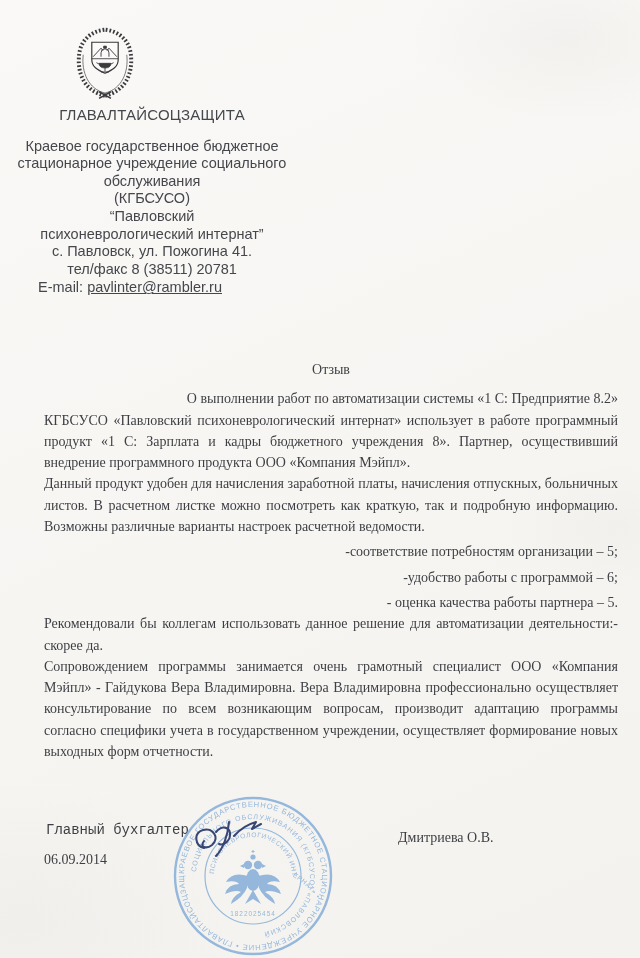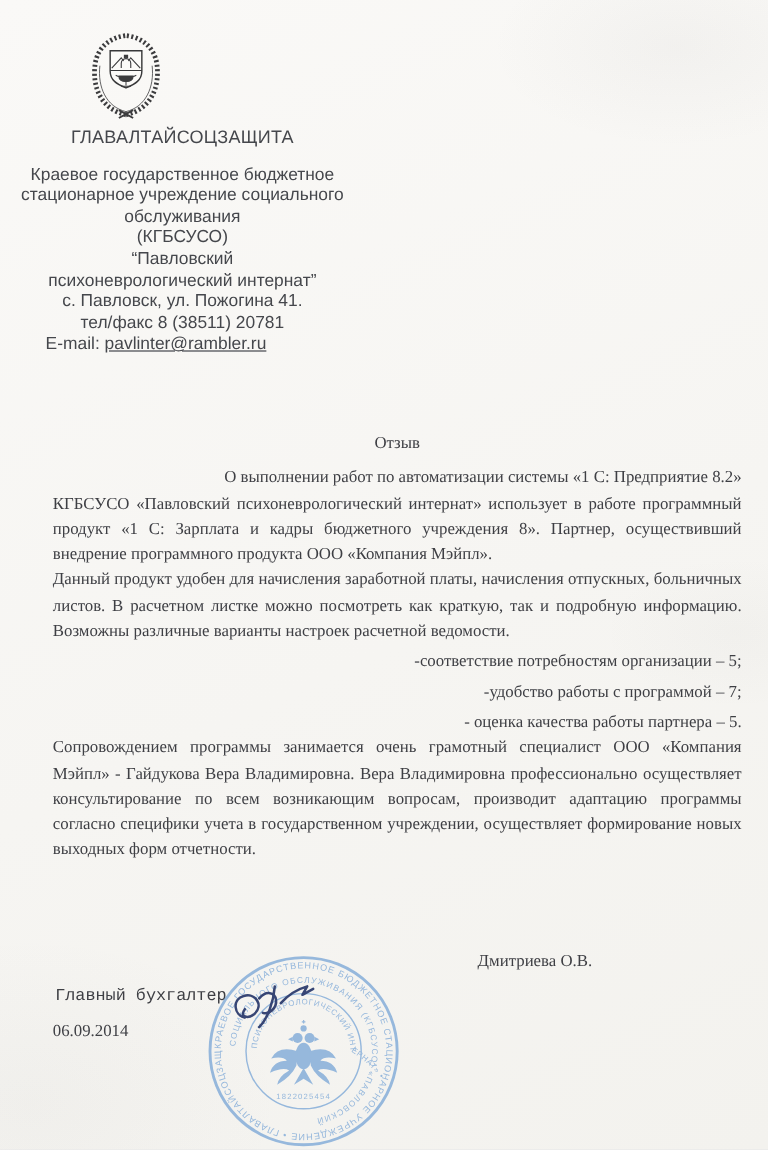--- a/index.html
+++ b/index.html
@@ -33,21 +33,21 @@
   }
   .doc-title{text-align:center;}
   .subject{margin:8px 0 0 0;text-indent:5px;text-align:right;}
   p.par{margin:0;}
   .mt-first{margin-top:12px;}
   .mt{margin-top:4px;}
   .rating{margin:4px 0 0 0;text-align:right;}
   .mt-close{margin-top:5px;}
   
   .signoff-title{position:absolute;left:46px;top:822px;font-family:Liberation Mono, monospace;font-size:14px;color:#3e3f44;}
-  .signoff-name{position:absolute;left:398px;top:794px;font-family:"Liberation Serif",serif;font-size:14px;color:#3e3f44;}
+  .signoff-name{position:absolute;left:398px;top:830px;font-family:"Liberation Serif",serif;font-size:14px;color:#3e3f44;}
   .signoff-date{position:absolute;left:44px;top:852px;font-family:"Liberation Serif",serif;font-size:14px;color:#3e3f44;}
   
   .stamp{position:absolute;left:170px;top:794px;width:166px;height:166px;z-index:3;}
   .signature{position:absolute;left:184px;top:808px;width:110px;height:64px;z-index:4;}
   .stamp svg text{font-family:"Liberation Sans",sans-serif;}
 </style>
 </head>
 <body>
 
 <div class="page">
@@ -97,22 +97,23 @@
       <span class="email-link">pavlinter@rambler.ru</span>
     </div>
   </div>
 
   <div class="docbody">
     <div class="doc-title">Отзыв</div>
     <p class="subject">О выполнении работ по автоматизации системы «1 С: Предприятие 8.2»</p>
     <p class="par mt-first">КГБСУСО «Павловский психоневрологический интернат» использует в работе программный продукт «1 С: Зарплата и кадры бюджетного учреждения 8». Партнер, осуществивший внедрение программного продукта ООО «Компания Мэйпл».</p>
     <p class="par mt">Данный продукт удобен для начисления заработной платы, начисления отпускных, больничных листов. В расчетном листке можно посмотреть как краткую, так и подробную информацию. Возможны различные варианты настроек расчетной ведомости.</p>
     <p class="rating">-соответствие потребностям организации – 5;</p>
-    <p class="rating">-удобство работы с программой – 7;</p>
+    <p class="rating">-удобство работы с программой – 6;</p>
     <p class="rating">- оценка качества работы партнера – 5.</p>
+    <p class="par mt-close">Рекомендовали бы коллегам использовать данное решение для автоматизации деятельности:- скорее да.</p>
     <p class="par mt-close">Сопровождением программы занимается очень грамотный специалист ООО «Компания Мэйпл» - Гайдукова Вера Владимировна. Вера Владимировна профессионально осуществляет консультирование по всем возникающим вопросам, производит адаптацию программы согласно специфики учета в государственном учреждении, осуществляет формирование новых выходных форм отчетности.</p>
   </div>
 
   <div class="signoff-title">Главный бухгалтер</div>
   <div class="signoff-name">Дмитриева О.В.</div>
   <div class="signoff-date">06.09.2014</div>
 
   <div class="stamp">
     <svg width="166" height="166" viewBox="0 0 166 166">
       <defs>

